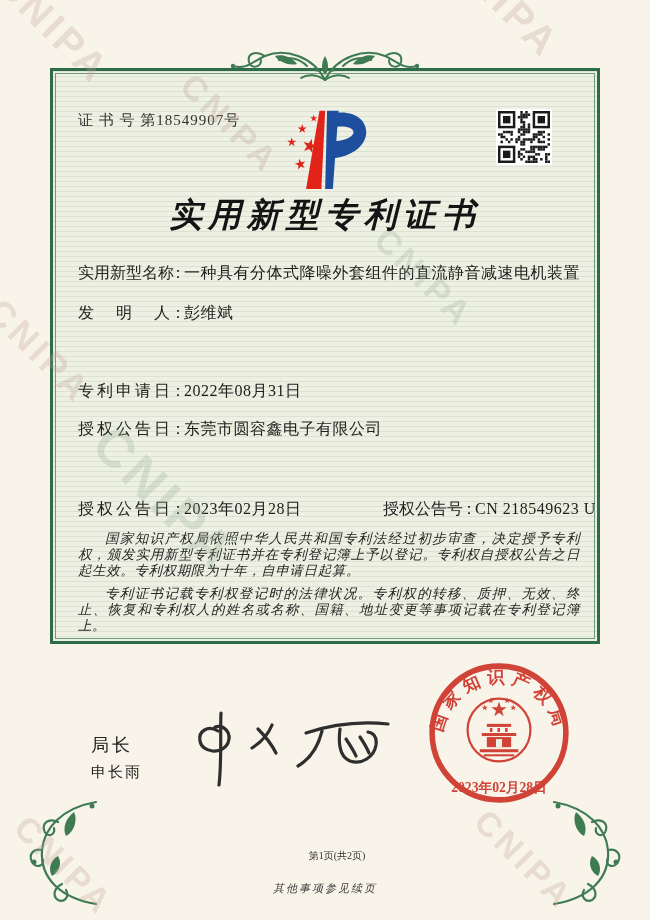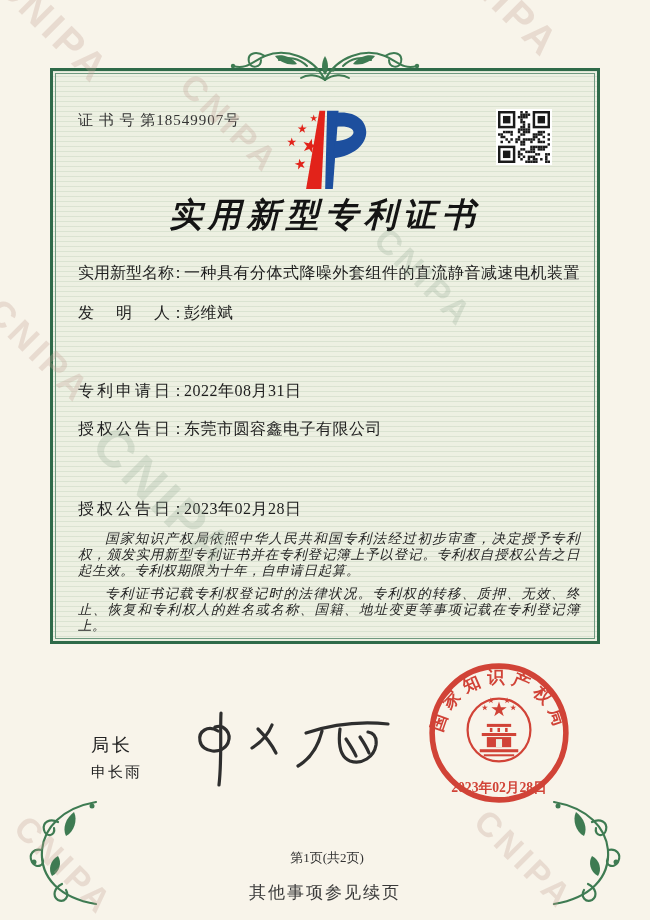--- a/index.html
+++ b/index.html
@@ -56,23 +56,23 @@
   }
   
   .director-title{position:absolute;left:38px;top:662px;font-size:18px;letter-spacing:3px;color:#222;
     font-family:"Liberation Sans","DejaVu Sans",sans-serif;}
   .director-name{position:absolute;left:38px;top:692px;font-size:15px;letter-spacing:2px;color:#222;
     font-family:Liberation Mono, monospace;}
   .signature{position:absolute;left:135px;top:638px;}
   
   .seal{position:absolute;left:370px;top:586px;opacity:.95;}
   
-  .page-footer{position:absolute;left:2px;top:778px;width:100%;text-align:center;font-size:13px;color:#333;}
-  .continuation{position:absolute;left:0;top:881px;width:100%;text-align:center;font-size:17px;
-    letter-spacing:2px;color:#3a3a3a;z-index:3;}
+  .page-footer{position:absolute;left:12px;top:778px;width:100%;text-align:center;font-size:10px;color:#333;}
+  .continuation{position:absolute;left:0;top:881px;width:100%;text-align:center;font-size:11px;
+    letter-spacing:2px;color:#3a3a3a;font-style:italic;z-index:3;}
   
   .orn{position:absolute;z-index:4;pointer-events:none;}
   .orn-top{left:225px;top:44px;}
   .orn-bl{left:22px;top:798px;}
   .orn-br{left:548px;top:798px;transform:scaleX(-1);}
 </style>
 </head>
 <body>
 
 <div class="wm-layer">
@@ -252,20 +252,23 @@
     <span class="f-label">发明人</span><span class="f-colon">：</span><span class="f-value">彭维斌</span>
   </div>
   <div class="row" style="top:310px">
     <span class="f-label">专利申请日</span><span class="f-colon">：</span><span class="f-value">2022年08月31日</span>
   </div>
   <div class="row" style="top:348px">
     <span class="f-label">授权公告日</span><span class="f-colon">：</span><span class="f-value">东莞市圆容鑫电子有限公司</span>
   </div>
   <div class="row" style="top:428px">
     <span class="f-label">授权公告日</span><span class="f-colon">：</span><span class="f-value">2023年02月28日</span>
+    <span class="grant-right">
+      <span class="f-label">授权公告号</span><span class="f-colon">：</span><span class="f-value">CN 218549623 U</span>
+    </span>
   </div>
 
   <div class="paras">
     <p>国家知识产权局依照中华人民共和国专利法经过初步审查，决定授予专利权，颁发实用新型专利证书并在专利登记簿上予以登记。专利权自授权公告之日起生效。专利权期限为十年，自申请日起算。</p>
     <p>专利证书记载专利权登记时的法律状况。专利权的转移、质押、无效、终止、恢复和专利权人的姓名或名称、国籍、地址变更等事项记载在专利登记簿上。</p>
   </div>
 
   <div class="director-title">局长</div>
   <div class="director-name">申长雨</div>
 

